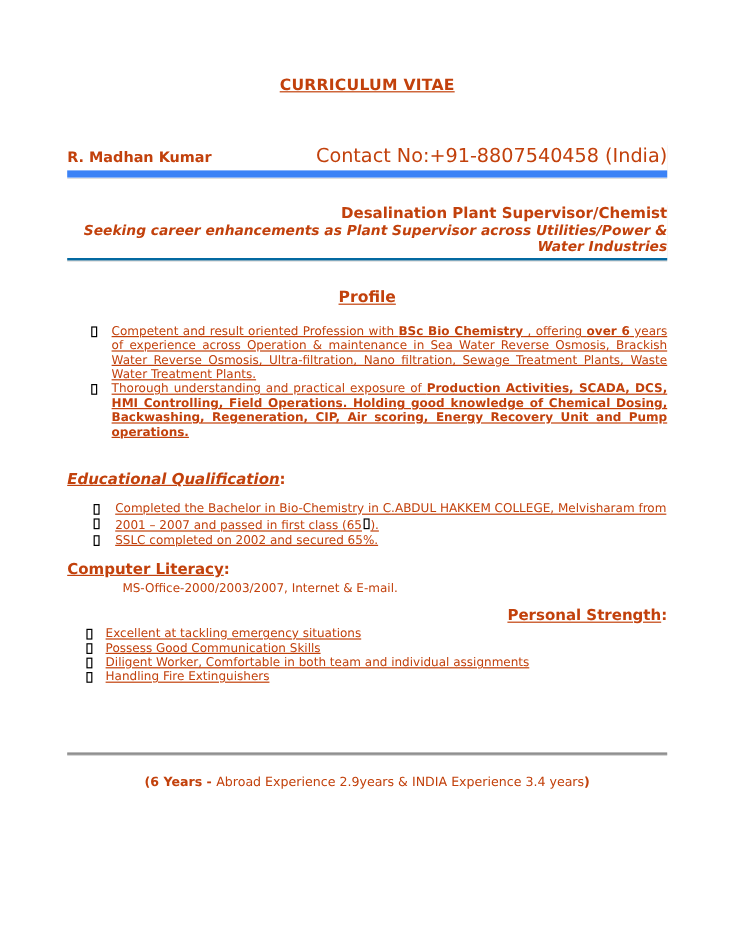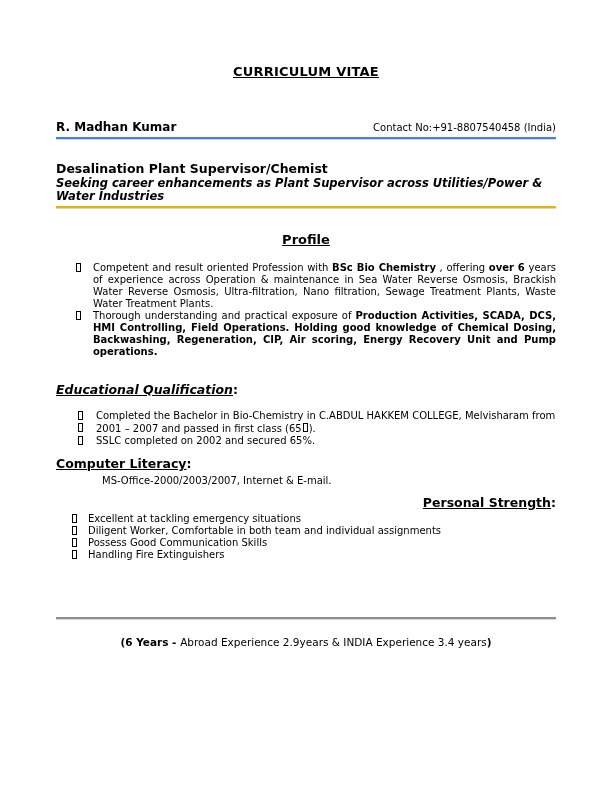--- a/index.html
+++ b/index.html
@@ -2,44 +2,44 @@
 <html><head>
 <meta charset="utf-8">
 <style>
   html,body{margin:0;padding:0;background:#ffffff;}
   .page{
     position:relative;
     width:612px;height:792px;
     box-sizing:border-box;
     padding:0 56px;
     font-family:"DejaVu Sans",sans-serif;
-    color:#000000;
+    color:#c2410c;
     overflow:hidden;
     background:#fff;
   }
   .b{font-weight:bold;}
   .u{text-decoration:underline;}
   .doc-title{margin-top:64px;text-align:center;font-size:13px;font-weight:bold;line-height:16px;letter-spacing:.2px;}
   .name-row{
     display:flex;justify-content:space-between;align-items:baseline;
     margin-top:40px;padding-bottom:3px;
-    border-bottom:2px solid #3b82f6;
+    border-bottom:6px solid #3b82f6;
     box-shadow:0 1px 0 #d6d6d6;
   }
   .name{font-size:12px;font-weight:bold;}
-  .contact{font-size:10px;}
+  .contact{font-size:16px;}
   .role-block{
-    margin-top:22px;text-align:left;padding-bottom:4px;
-    border-bottom:2px solid #eab308;
+    margin-top:22px;text-align:right;padding-bottom:4px;
+    border-bottom:2px solid #0369a1;
     box-shadow:0 1px 0 #d6d6d6;
   }
   .role-title{font-size:12.5px;font-weight:bold;line-height:15px;}
   .role-subtitle{font-size:11.5px;font-weight:bold;font-style:italic;line-height:12.5px;margin-top:1px;}
   .profile-heading{margin-top:24px;text-align:center;font-size:13px;font-weight:bold;line-height:16px;}
-  .bullets{margin-top:14px;}
+  .bullets{margin-top:14px;text-decoration:underline;}
   .bullet-row{display:flex;gap:12px;padding-left:20px;margin:0;}
   .bullet-text{flex:1;font-size:10px;line-height:12px;}
   .justify .bullet-text{text-align:justify;}
   .tofu-box{
     display:inline-block;width:5px;height:9px;
     border:1px solid #000;box-sizing:border-box;background:transparent;
   }
   .bullet-row .tofu-box{flex:0 0 auto;margin-top:1px;}
   .tofu-inline{margin:0 1px;}
   .sec-heading{font-size:12.5px;font-weight:bold;line-height:15px;}
@@ -110,25 +110,25 @@
 
   <div class="sec-heading personal-heading"><span class="u">Personal Strength</span><span>:</span></div>
 
   <div class="bullets ps-bullets">
       <div class="bullet-row">
         <span class="tofu-box"></span>
         <div class="bullet-text"><span>Excellent at tackling emergency situations</span></div>
       </div>
       <div class="bullet-row">
         <span class="tofu-box"></span>
-        <div class="bullet-text"><span>Diligent Worker, Comfortable in both team and individual assignments</span></div>
+        <div class="bullet-text"><span>Possess Good Communication Skills</span></div>
       </div>
       <div class="bullet-row">
         <span class="tofu-box"></span>
-        <div class="bullet-text"><span>Possess Good Communication Skills</span></div>
+        <div class="bullet-text"><span>Diligent Worker, Comfortable in both team and individual assignments</span></div>
       </div>
       <div class="bullet-row">
         <span class="tofu-box"></span>
         <div class="bullet-text"><span>Handling Fire Extinguishers</span></div>
       </div>
     </div>
 
   <div class="bottom-rule"></div>
 
   <div class="exp-block">

